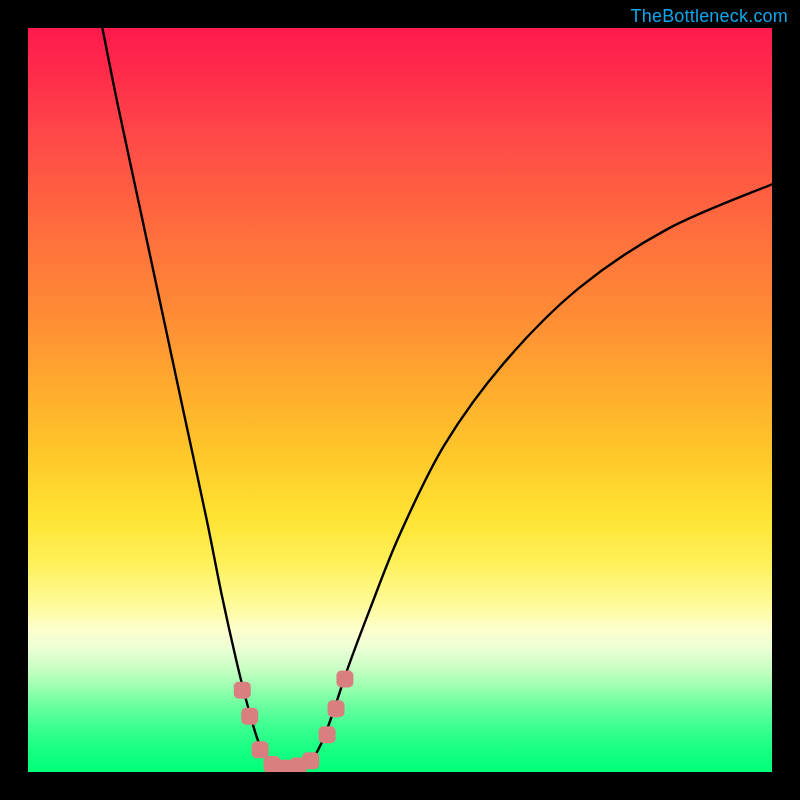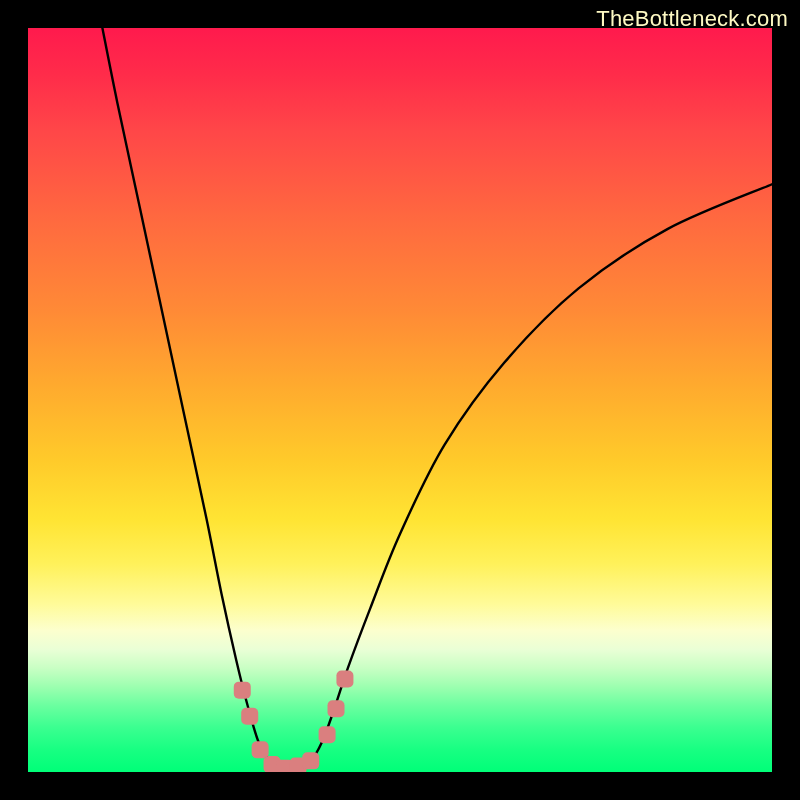--- a/index.html
+++ b/index.html
@@ -43,22 +43,22 @@
       #6cffa0 91%,
       #3bff90 94%,
       #18ff82 97%,
       #00ff78 100%
     );
   }
   .watermark {
     position: absolute;
     top: 6px;
     right: 12px;
-    color: #fef9c3;
-    font-size: 22px;
+    color: #0ea5e9;
+    font-size: 18px;
     font-weight: 500;
     letter-spacing: 0.2px;
     user-select: none;
   }
   svg.curve {
     position: absolute;
     left: 0;
     top: 0;
     width: 744px;
     height: 744px;

